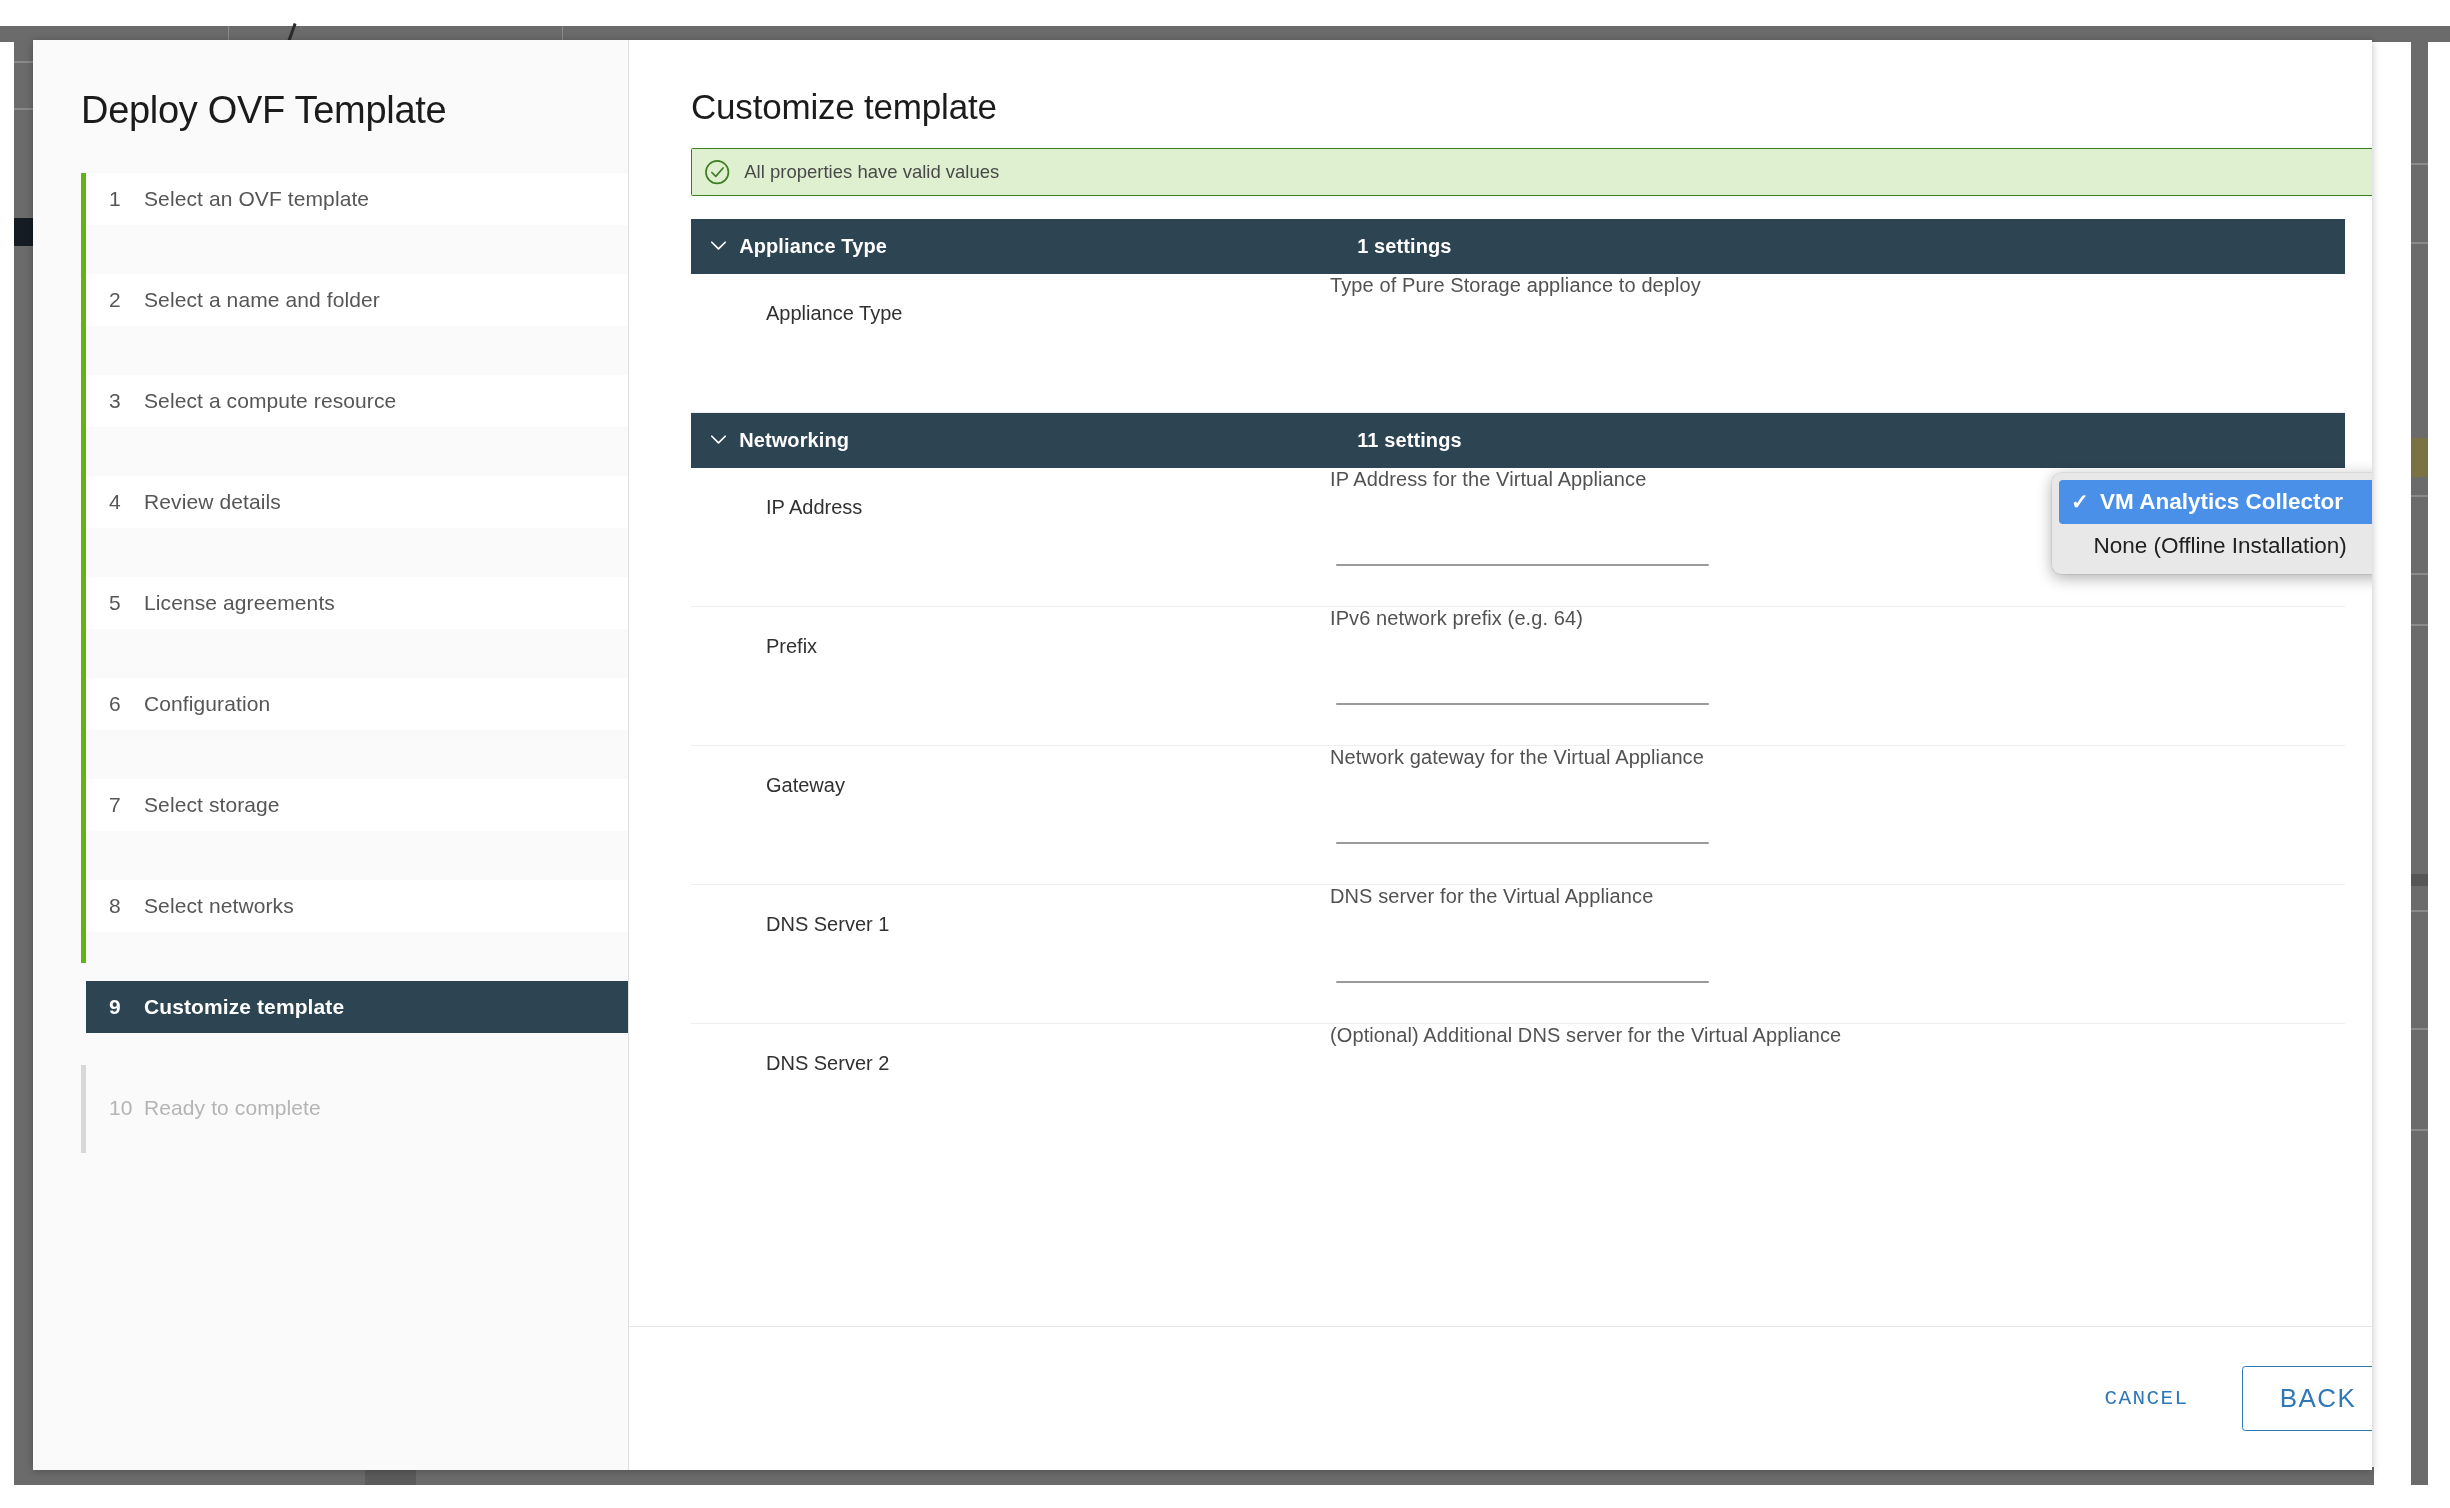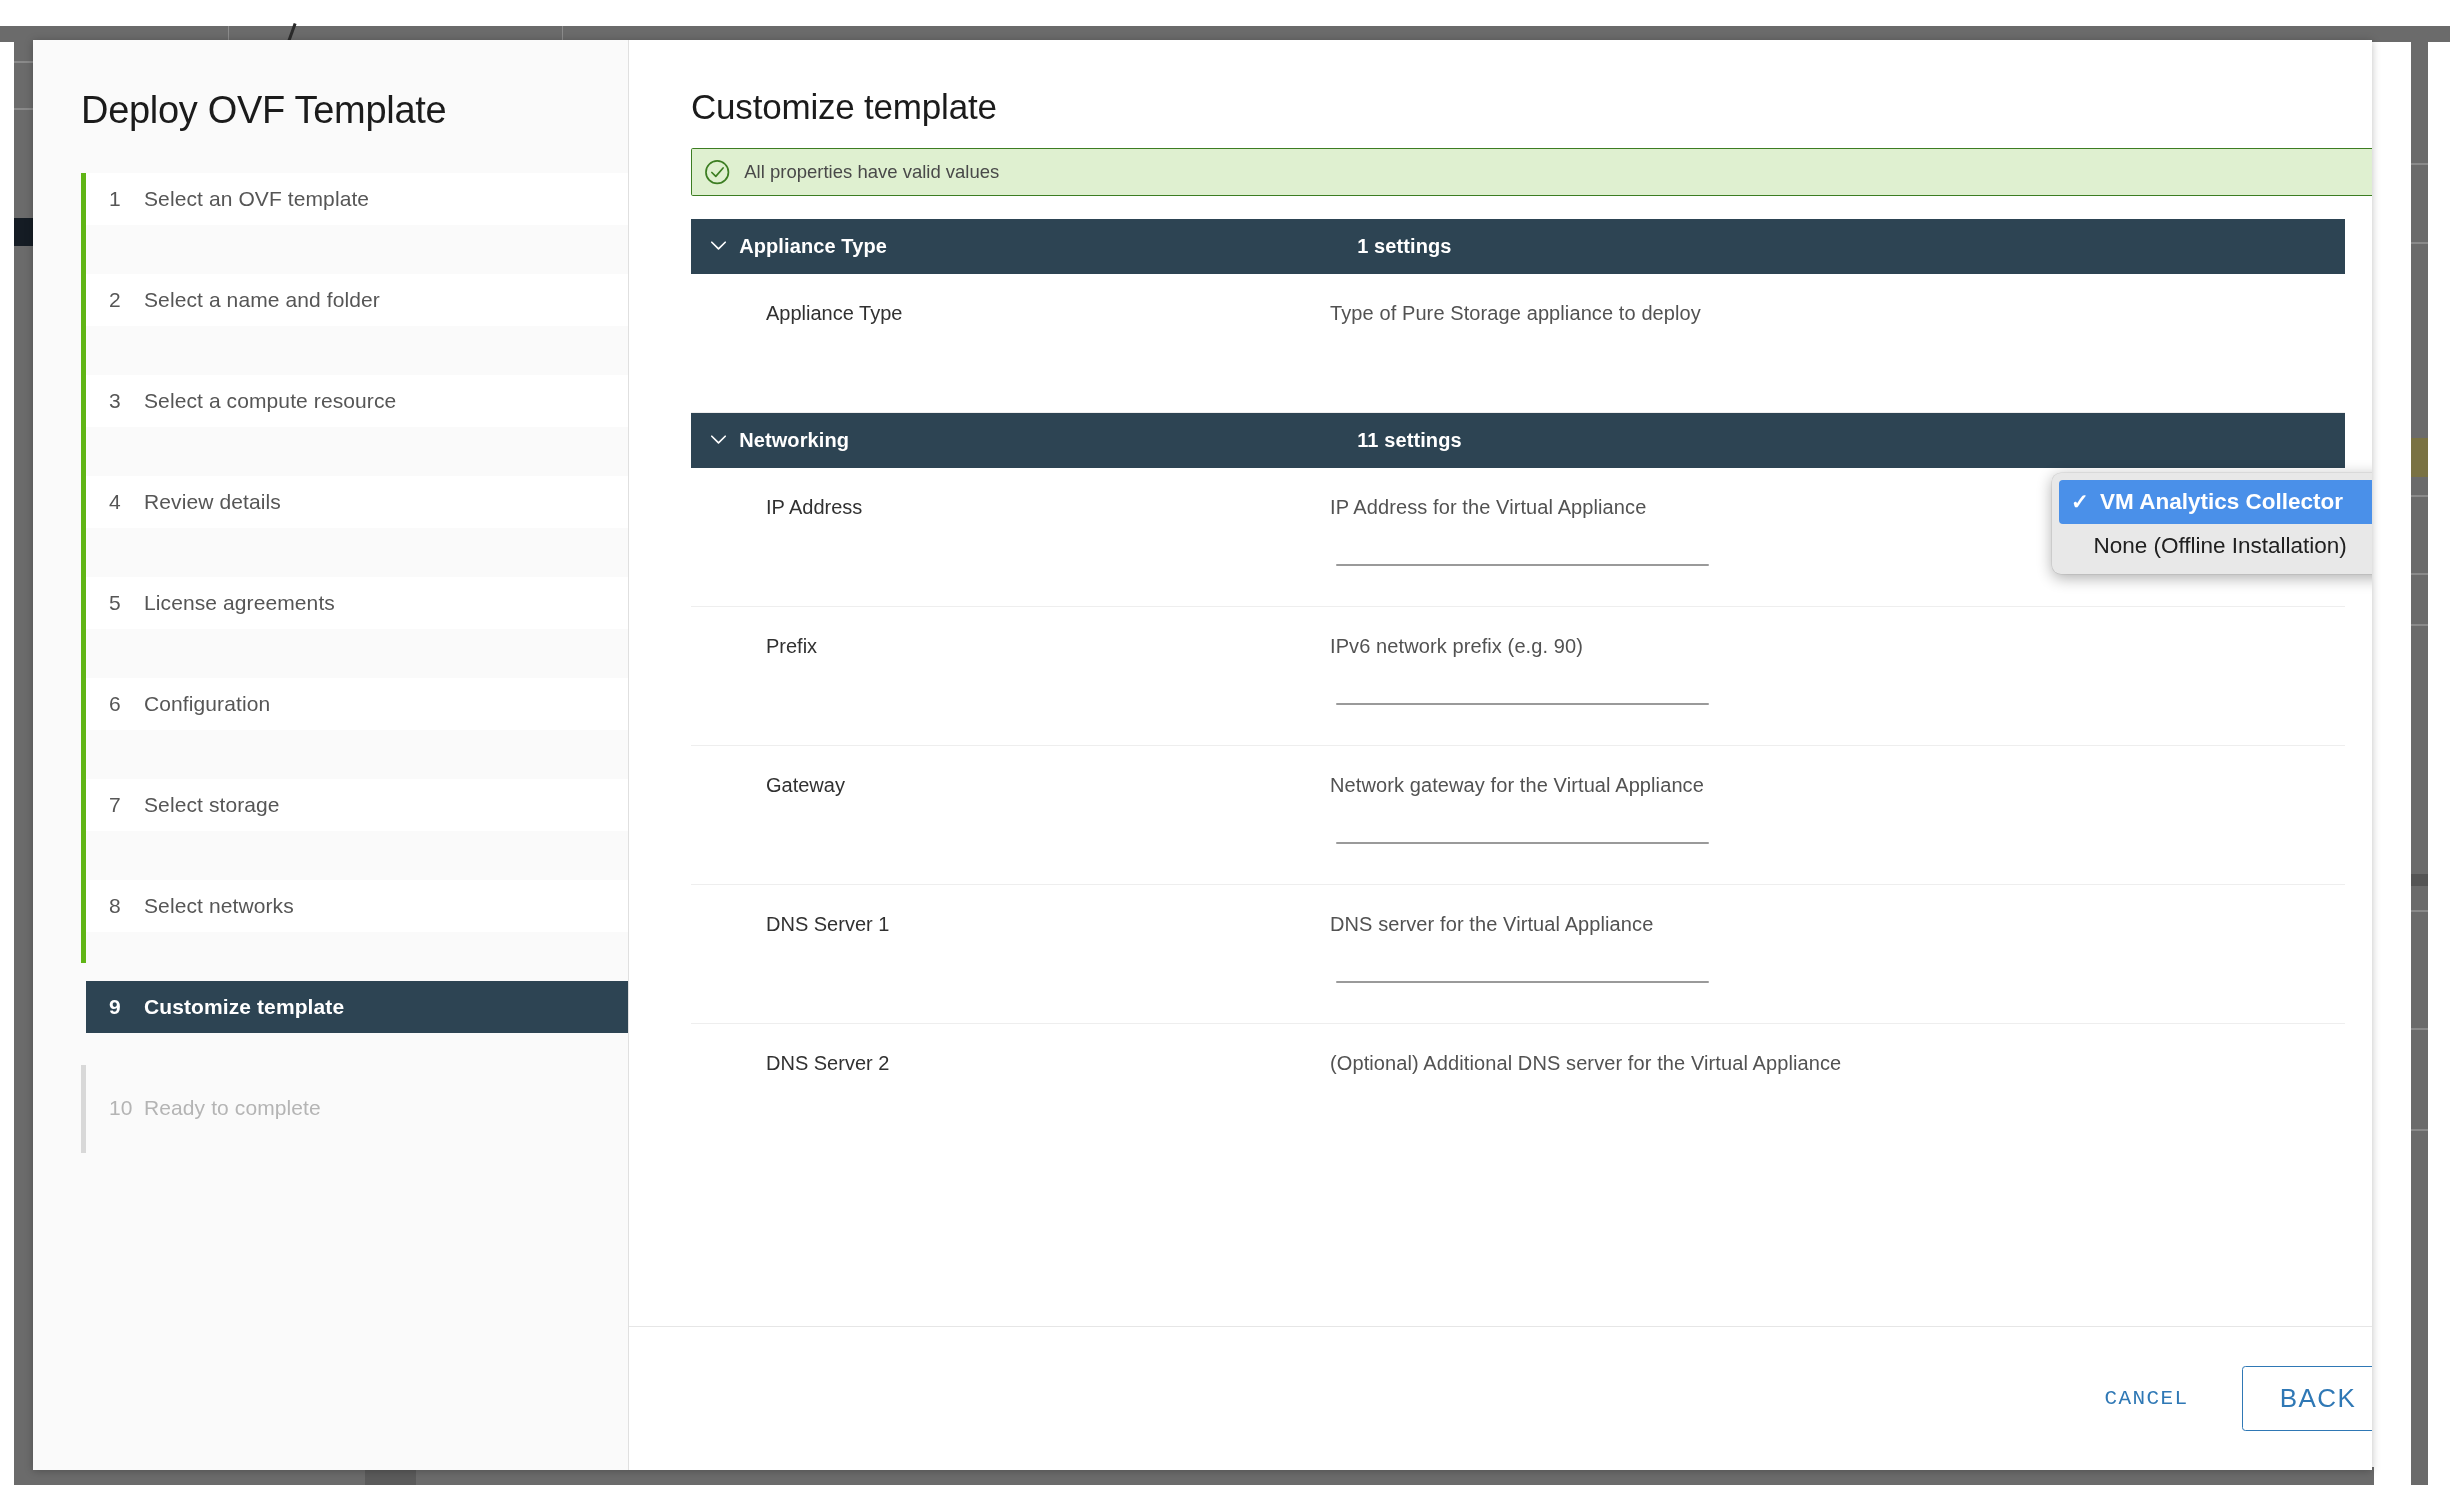--- a/index.html
+++ b/index.html
@@ -327,21 +327,20 @@
   .prop-row .pname {
     width: 639px;
     flex: 0 0 639px;
     font-size: 20px;
     color: #313131;
     padding: 28px 0 0 75px;
     box-sizing: border-box;
   }
   .prop-row .pbody {
     flex: 1;
-    padding-top: 28px;
     position: relative;
   }
   .prop-row .pdesc {
     font-size: 20px;
     color: #525252;
     letter-spacing: 0.1px;
   }
   .prop-underline {
     position: absolute;
     left: 5.6px;
@@ -606,21 +605,21 @@
         <div class="pname">IP Address</div>
         <div class="pbody">
           <div class="pdesc">IP Address for the Virtual Appliance</div>
           <div class="prop-underline"></div>
         </div>
       </div>
 
       <div class="prop-row">
         <div class="pname">Prefix</div>
         <div class="pbody">
-          <div class="pdesc">IPv6 network prefix (e.g. 90)</div>
+          <div class="pdesc">IPv6 network prefix (e.g. 64)</div>
           <div class="prop-underline"></div>
         </div>
       </div>
 
       <div class="prop-row">
         <div class="pname">Gateway</div>
         <div class="pbody">
           <div class="pdesc">Network gateway for the Virtual Appliance</div>
           <div class="prop-underline"></div>
         </div>

